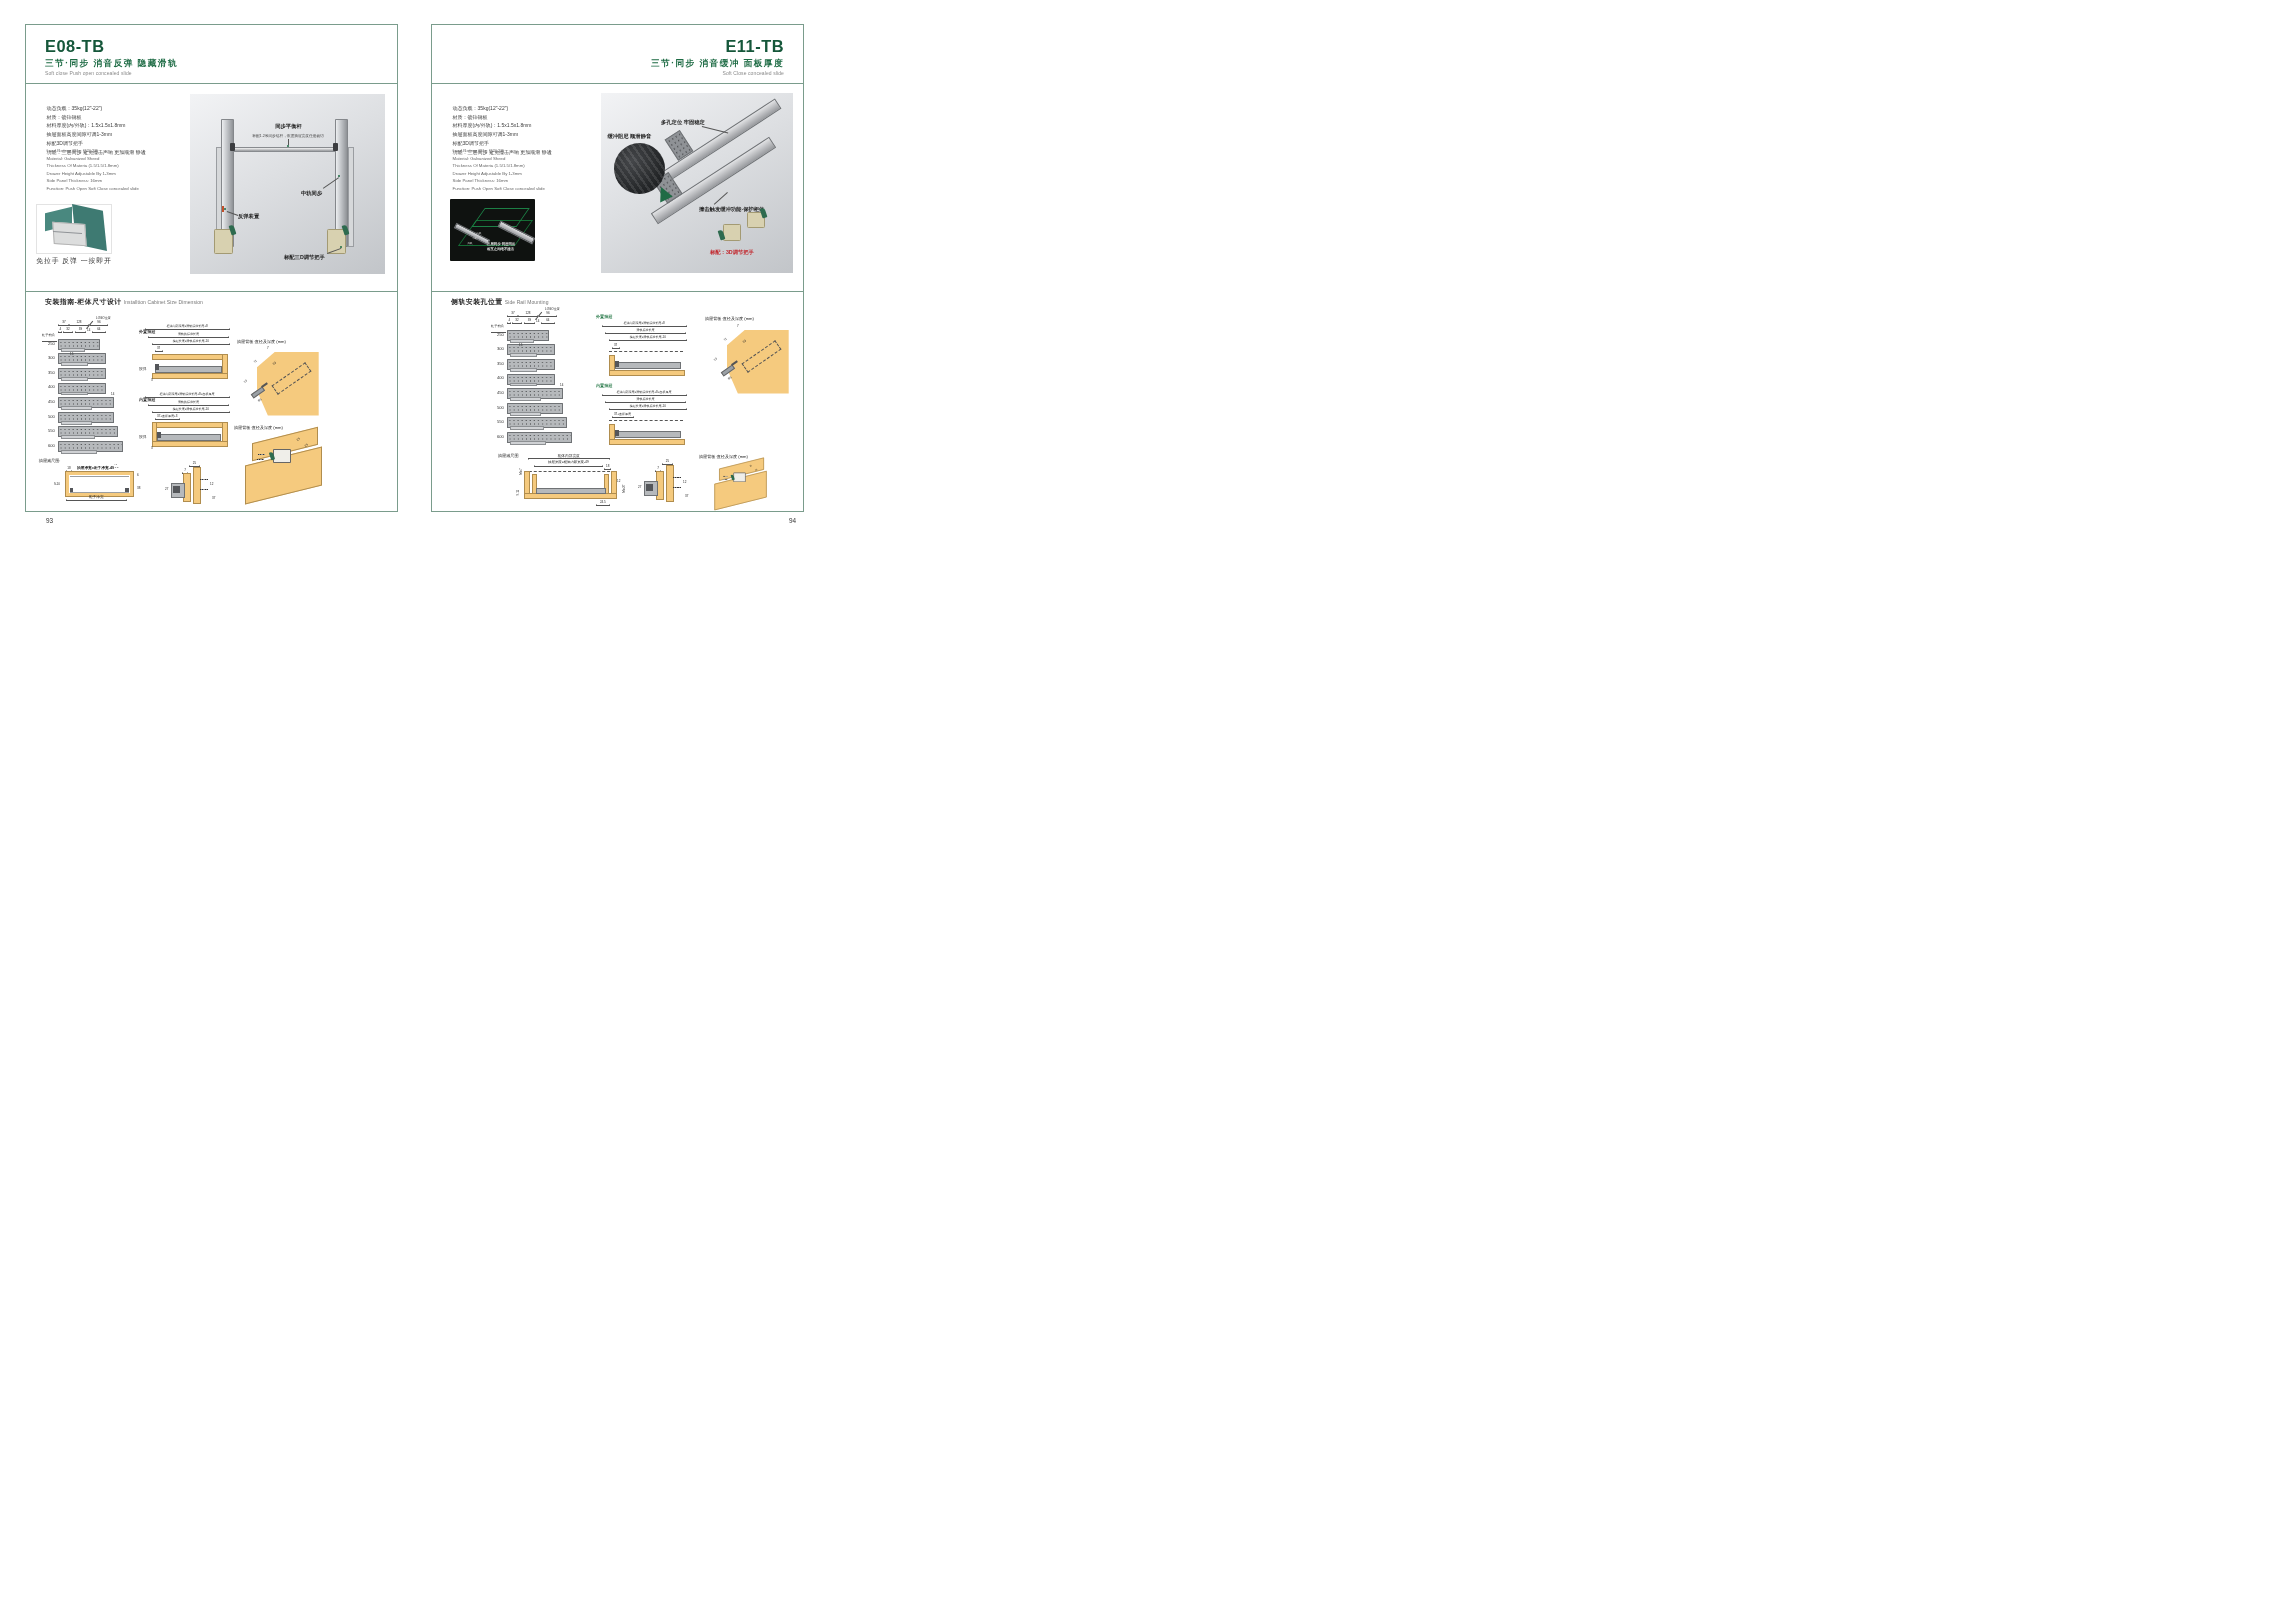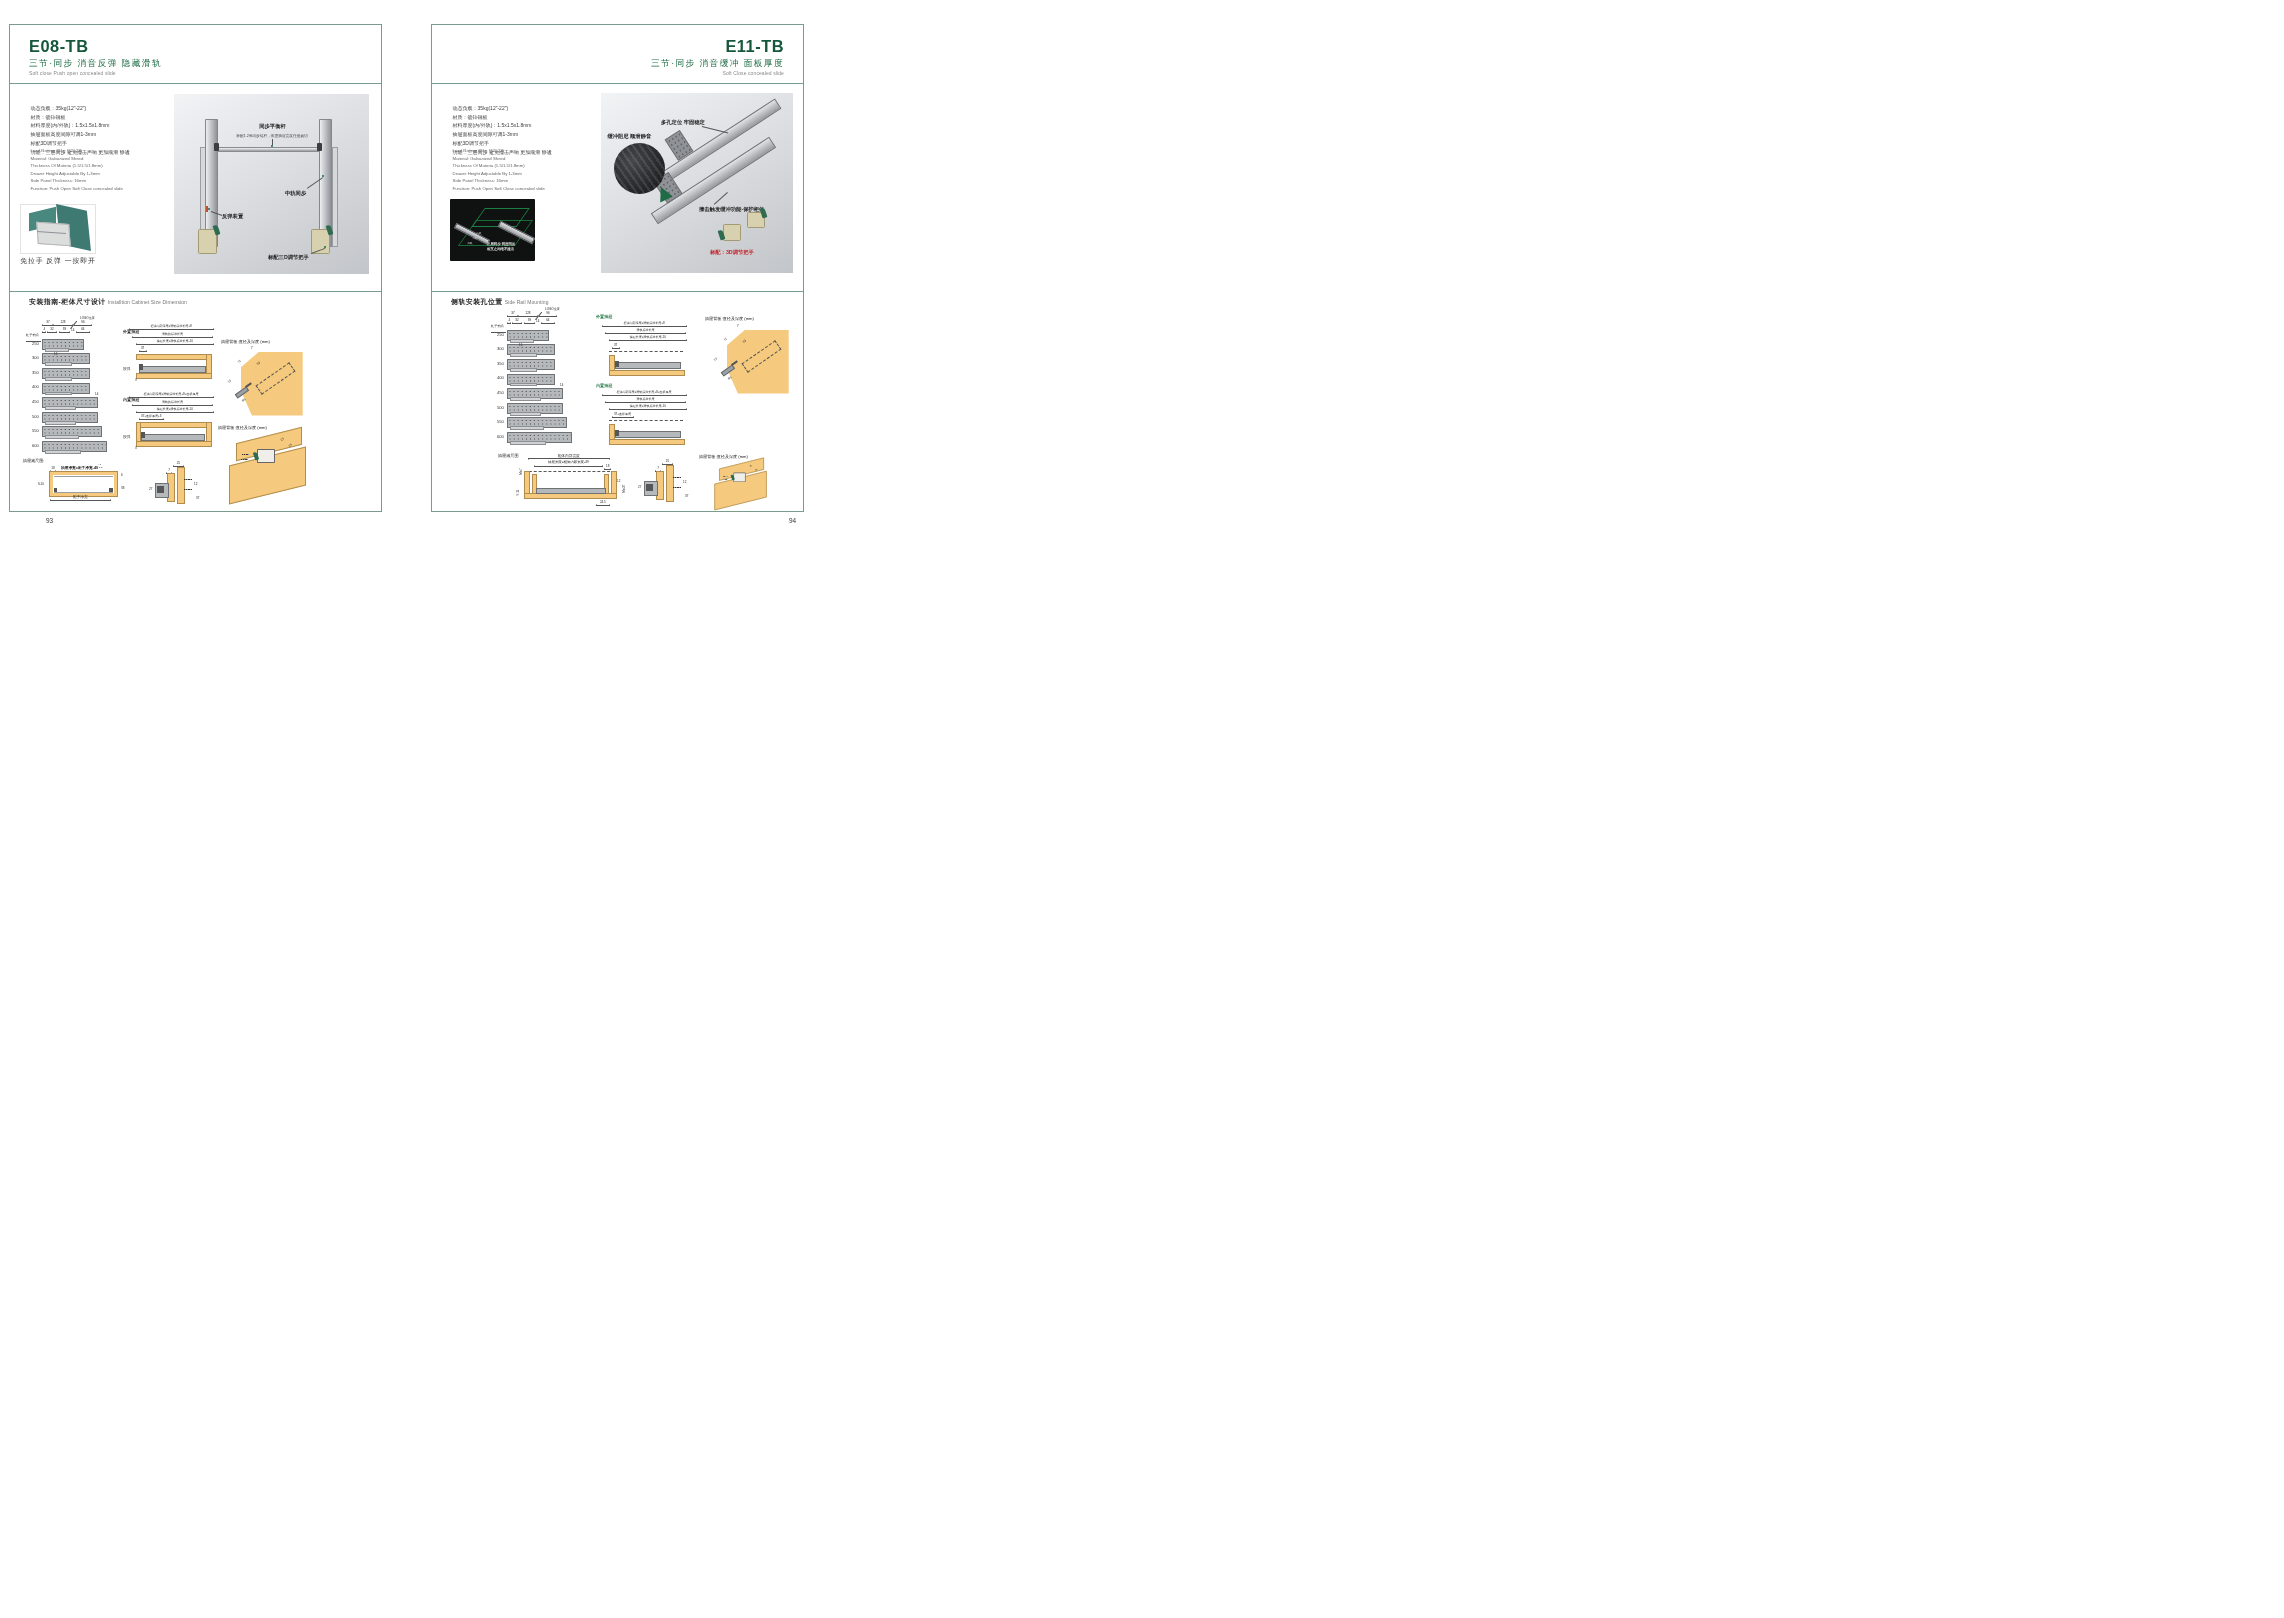--- a/index.html
+++ b/index.html
@@ -1,22 +1,22 @@
 <!DOCTYPE html>
 <html style="font-size:7.3px"><head>
 <meta charset="utf-8">
 <style>
   html,body{margin:0;padding:0}
   body{width:827px;height:539px;position:relative;background:#fff;
        font-family:"Liberation Sans","DejaVu Sans",sans-serif;color:#333;overflow:hidden}
   .abs{position:absolute}
   .card{position:absolute;top:24px;width:371px;height:486px;border:0.5px solid #7a9c8c;background:#fff}
-  #card-left{left:9px}#card-right{left:431px}
+  #card-left{left:25px}#card-right{left:431px}
   .model{font-size:16.4px;font-weight:bold;color:#15573a;letter-spacing:0.5px;line-height:17.4px}
-  .sub-cn{font-size:8.7px;color:#1d6b44;font-weight:400;letter-spacing:1.4px}
+  .sub-cn{font-size:8.7px;color:#1d6b44;font-weight:700;letter-spacing:1.4px}
   .sub-en{font-size:5px;color:#8a8a8a;letter-spacing:0.1px}
   .hrule{position:absolute;left:0;right:0;height:0;border-top:0.5px solid #7a9c8c}
   .spec{font-size:5px;color:#3c3c3c;line-height:8.7px;white-space:nowrap}
   .spec-en{font-size:4.3px;color:#666;line-height:7.5px;white-space:nowrap}
   .hero{background:linear-gradient(150deg,#f2f3f5 0%,#dddfe2 45%,#c2c5c9 100%)}
   .co{font-size:5.3px;color:#1e1e1e;font-weight:600;white-space:nowrap}
   .co-sub{font-size:3.7px;color:#444;white-space:nowrap}
   .red-co{font-size:5.3px;color:#c2272d;font-weight:700;white-space:nowrap}
   .leader{position:absolute;height:0.5px;background:#555;transform-origin:left center}
   .gdot{position:absolute;width:2.3px;height:2.3px;border-radius:50%;background:#1d6b44}

